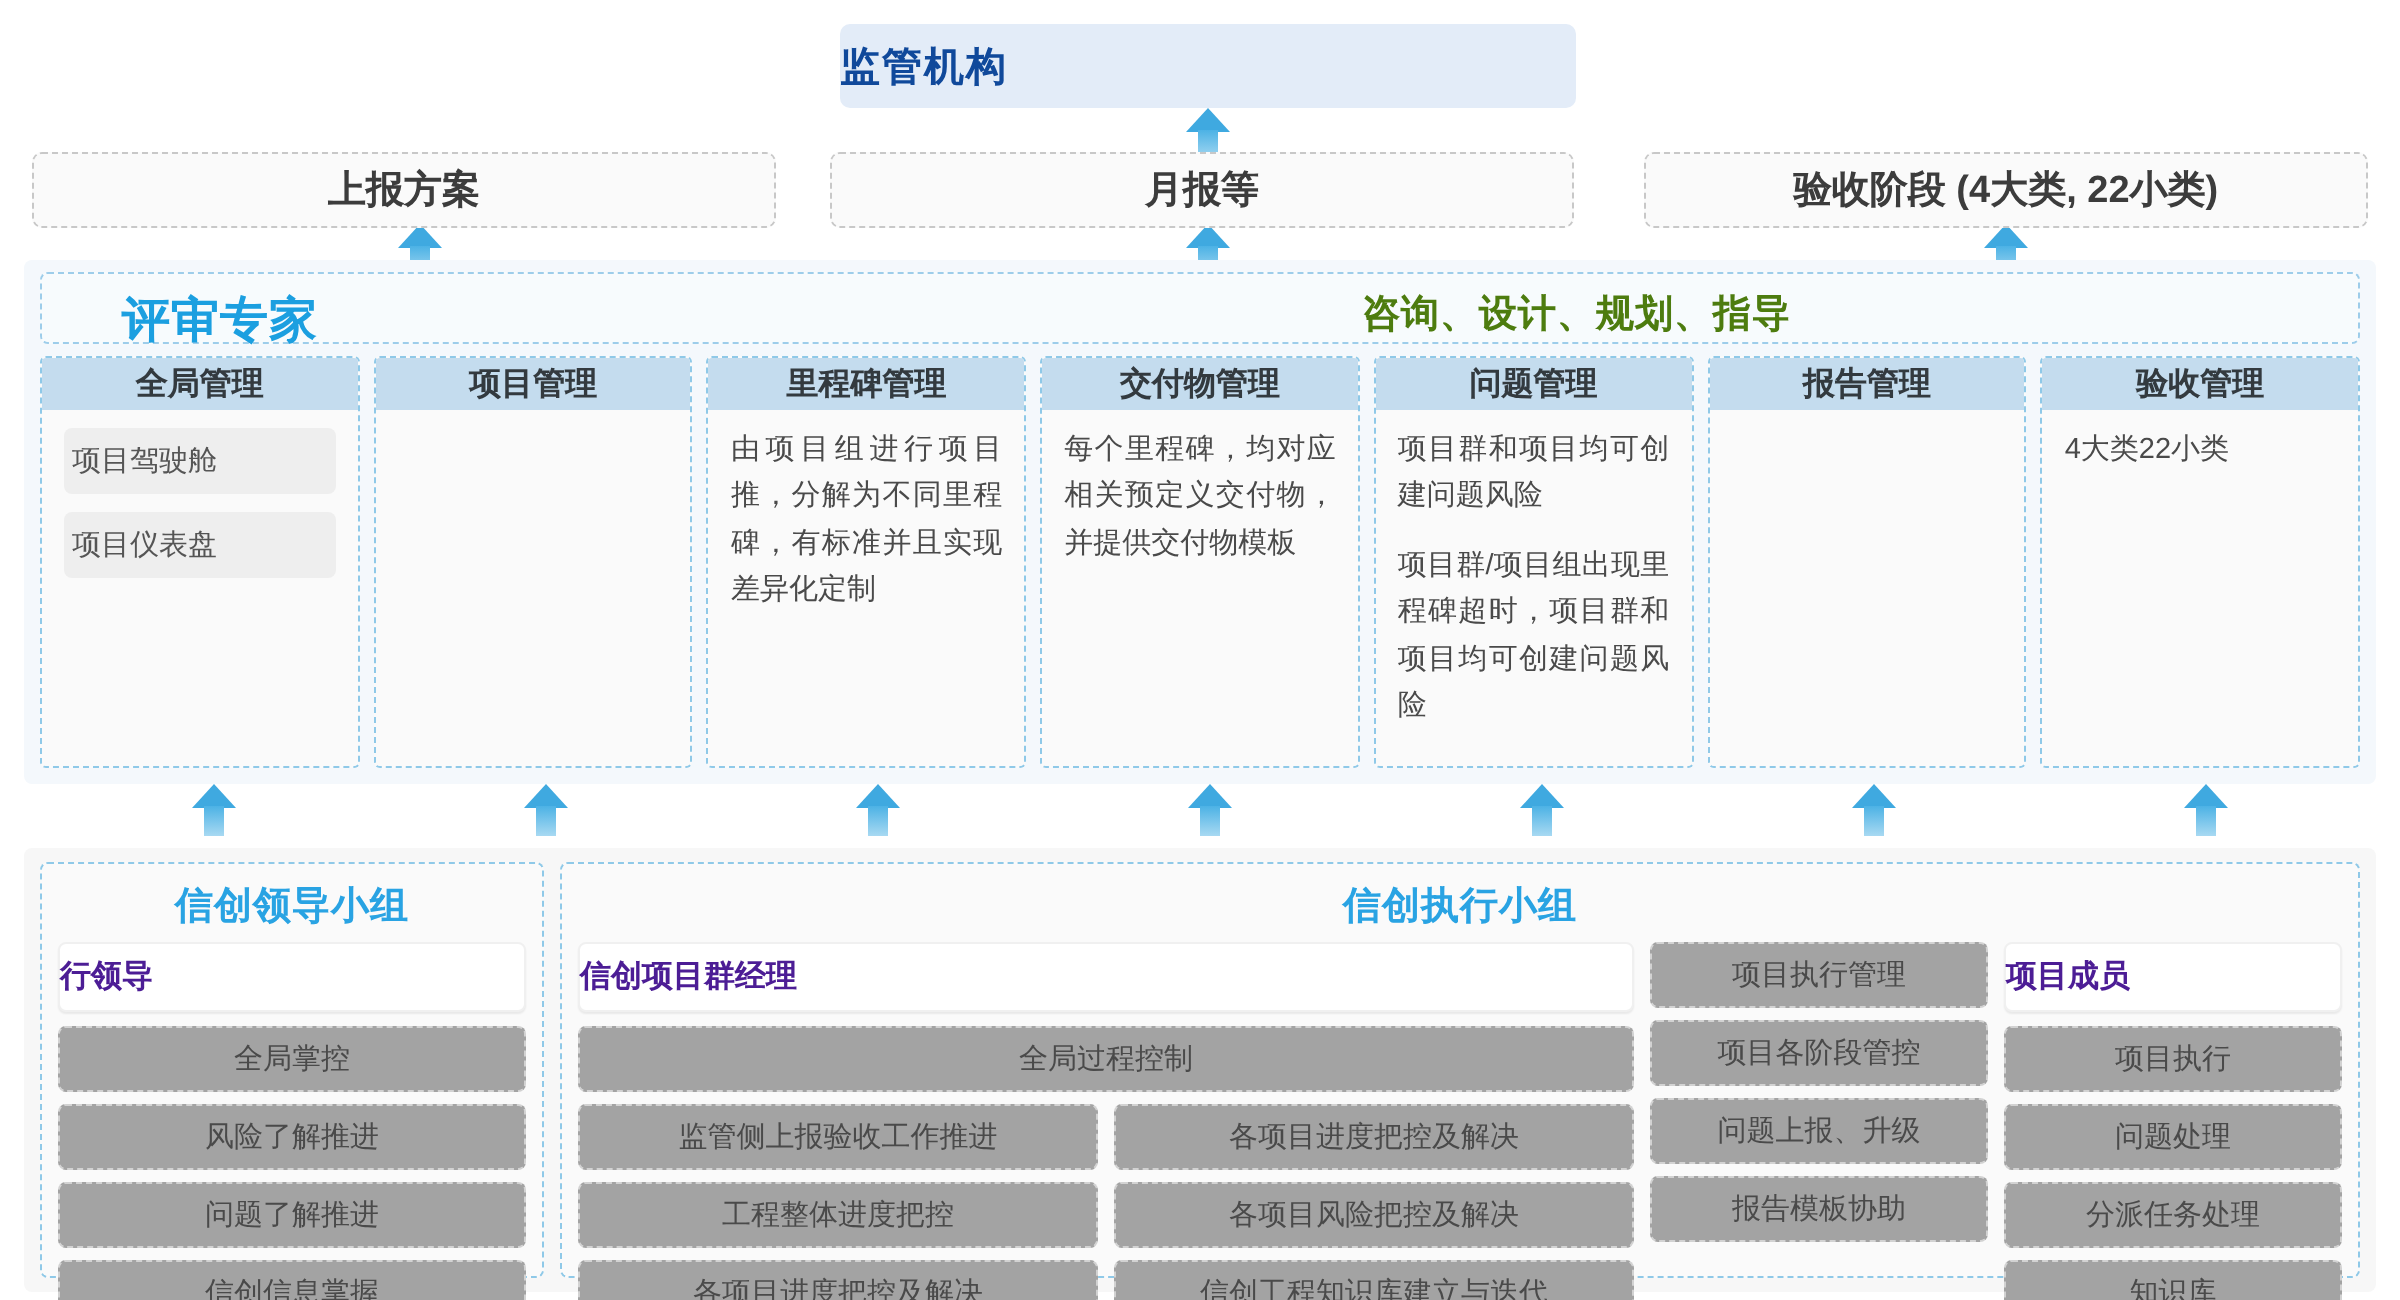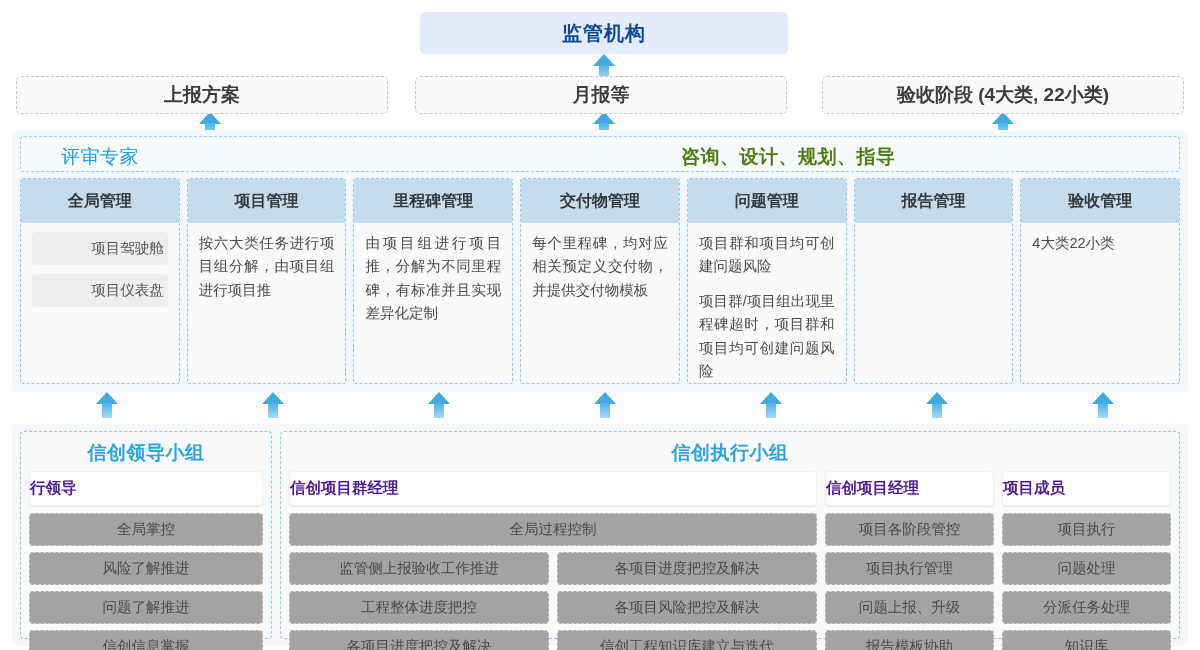--- a/index.html
+++ b/index.html
@@ -28,21 +28,21 @@
     width: 10px; height: 15px;
     background: linear-gradient(180deg,#4cb2e5 0%, #a8d9f2 100%);
   }
 
   
   .regulator {
     position: absolute;
     left: 420px; top: 12px; width: 368px; height: 42px;
     background: #e3ecf8;
     border-radius: 5px;
-    display: flex; align-items: center; justify-content: center;
+    display: flex; align-items: center; justify-content: flex-start;
     color: #10499b; font-size: 20px; font-weight: bold;
     letter-spacing: 1px;
   }
 
   
   .topbox {
     position: absolute; top: 76px; height: 38px;
     border: 1px dashed #c8c8c8;
     border-radius: 5px;
     background: #fafafa;
@@ -62,56 +62,56 @@
   }
   .midband-header {
     position: absolute; left: 8px; top: 6px;
     width: 1160px; height: 36px;
     border: 1px dashed #9dcdea;
     border-radius: 4px;
     background: #f7fbfd;
   }
   .midband-header .t1 {
     position: absolute; left: 40px; top: 7px;
-    color: #1b9fe0; font-size: 19px; font-weight: normal; letter-spacing: .5px;
+    color: #1b9fe0; font-size: 24px; font-weight: bold; letter-spacing: .5px;
   }
   .midband-header .t2 {
     position: absolute; left: 660px; top: 7px;
     color: #4d7c0f; font-size: 19px; font-weight: bold; letter-spacing: .5px;
   }
 
   .cards {
     position: absolute; left: 8px; top: 48px;
     width: 1160px; height: 206px;
     display: flex; gap: 7px;
   }
   .card {
     flex: 1 1 0;
     border: 1px dashed #8fc9e8;
     border-radius: 3px;
     background: #fafafa;
     display: flex; flex-direction: column;
     overflow: hidden;
   }
   .card-head {
-    height: 44px; flex: none;
+    height: 26px; flex: none;
     background: #c4dcee;
     display: flex; align-items: center; justify-content: center;
     color: #333a3f; font-size: 16px; font-weight: bold;
   }
   .card-body { padding: 9px 11px 6px 11px; flex: 1; }
   .card-text {
     font-size: 14.5px; color: #4a4a4a; line-height: 1.62;
     text-align: justify; text-justify: inter-ideograph;
     margin-bottom: 11px;
   }
   .card-text:last-child { margin-bottom: 0; }
   .chip {
     background: #eeeeee; border-radius: 4px;
-    font-size: 14.5px; color: #555; text-align: right;
+    font-size: 14.5px; color: #555; text-align: left;
     padding: 7px 4px; margin-bottom: 9px;
   }
 
   
   .botband {
     position: absolute; left: 12px; top: 424px;
     width: 1176px; height: 222px;
     background: #f7f7f7;
     border-radius: 4px;
   }
@@ -202,23 +202,20 @@
     <div class="cards" id="mid-cards">
         <div class="card">
           <div class="card-head">全局管理</div>
           <div class="card-body">
             <div class="chip">项目驾驶舱</div>
             <div class="chip">项目仪表盘</div>
           </div>
         </div>
         <div class="card">
           <div class="card-head">项目管理</div>
-          <div class="card-body">
-            <div class="card-text">按六大类任务进行项目组分解，由项目组进行项目推</div>
-          </div>
         </div>
         <div class="card">
           <div class="card-head">里程碑管理</div>
           <div class="card-body">
             <div class="card-text">由项目组进行项目推，分解为不同里程碑，有标准并且实现差异化定制</div>
           </div>
         </div>
         <div class="card">
           <div class="card-head">交付物管理</div>
           <div class="card-body">
@@ -305,24 +302,23 @@
               </div>
             <div class="half" id="pgm-right">
                 <div class="cell">各项目进度把控及解决</div>
                 <div class="cell">各项目风险把控及解决</div>
                 <div class="cell">信创工程知识库建立与迭代</div>
               </div>
           </div>
         </div>
 
         <div class="exec-pm">
-          <div class="col-head">信创项目经理</div>
           <div id="pm-cells">
+              <div class="cell">项目执行管理</div>
               <div class="cell">项目各阶段管控</div>
-              <div class="cell">项目执行管理</div>
               <div class="cell">问题上报、升级</div>
               <div class="cell">报告模板协助</div>
             </div>
         </div>
 
         <div class="exec-mem">
           <div class="col-head">项目成员</div>
           <div id="mem-cells">
               <div class="cell">项目执行</div>
               <div class="cell">问题处理</div>

